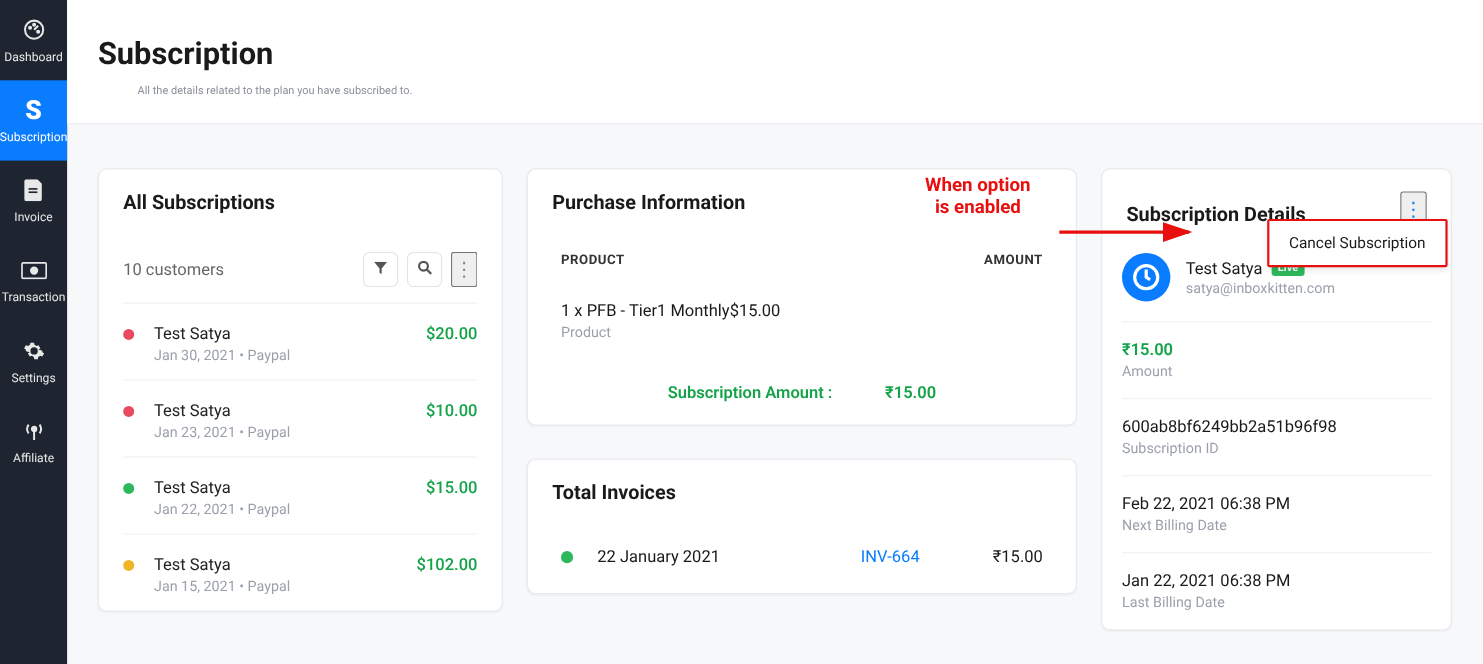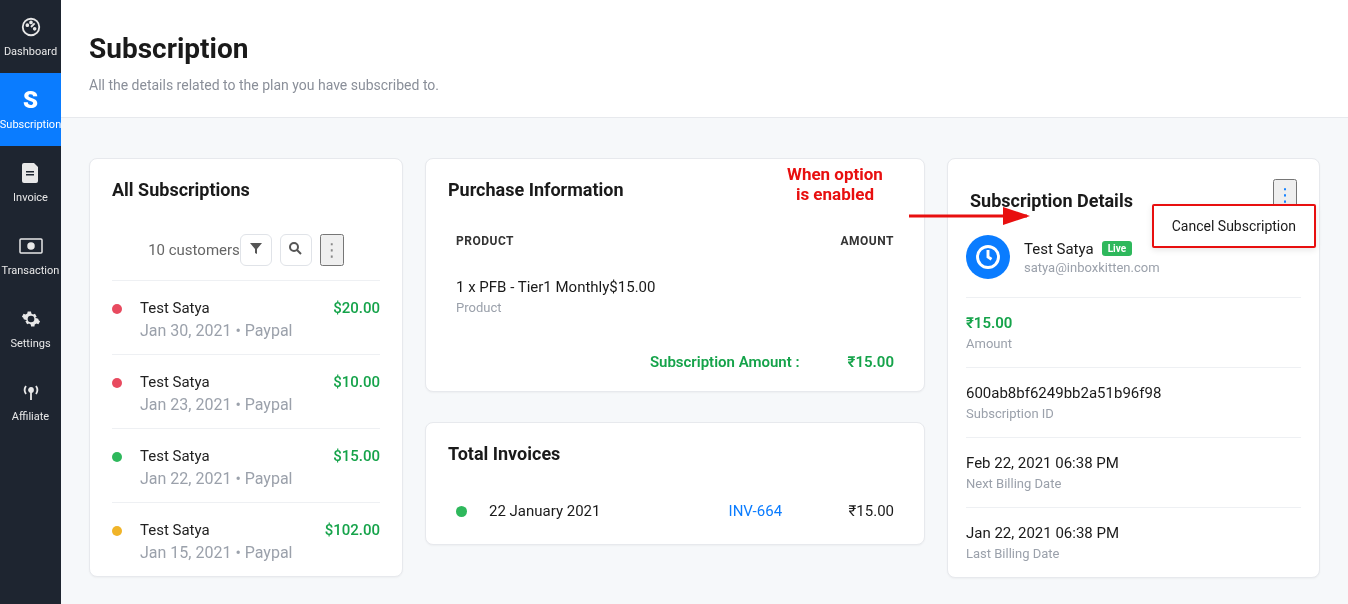--- a/index.html
+++ b/index.html
@@ -57,47 +57,48 @@
       padding: 32px 28px 24px 28px;
       border-bottom: 1px solid #e7e9ed;
     }
     .header h1 {
       font-size: 28px;
       font-weight: 700;
       margin-bottom: 12px;
     }
     .header p {
       color: #8a8f99;
-      font-size: 14px;
+      font-size: 10px;
+      margin-left: 36px;
     }
     .content {
       flex: 1;
       display: flex;
       gap: 22px;
       padding: 40px 28px 0 28px;
       overflow: hidden;
     }
     .card {
       background: #fff;
       border: 1px solid #e7e9ed;
       border-radius: 8px;
       box-shadow: 0 1px 2px rgba(0,0,0,0.04);
     }
-    .col-left { width: 314px; }
+    .col-left { width: 368px; }
     .col-mid { width: 500px; display: flex; flex-direction: column; gap: 30px; }
     .col-right { flex: 1; position: relative; }
     .card-header {
       padding: 20px 22px;
       font-size: 18px;
       font-weight: 700;
     }
     .subs-toolbar {
       display: flex;
       align-items: center;
-      justify-content: center;
+      justify-content: space-between;
       padding: 14px 22px;
     }
     .subs-toolbar .count {
       font-size: 15px;
       color: #666;
     }
     .subs-toolbar .actions {
       display: flex;
       gap: 8px;
       align-items: center;
@@ -144,21 +145,21 @@
       flex-shrink: 0;
     }
     .sub-row .info { flex: 1; }
     .sub-row .name {
       font-size: 15px;
       font-weight: 400;
       color: #222;
       margin-bottom: 4px;
     }
     .sub-row .meta {
-      font-size: 16px;
+      font-size: 13px;
       color: #9ba1ab;
     }
     .sub-row .amount {
       font-size: 15px;
       font-weight: 500;
       color: #15a34a;
     }
     .purchase-header {
       display: flex;
       justify-content: space-between;
@@ -175,21 +176,21 @@
       display: flex;
       font-size: 15px;
       margin-bottom: 4px;
     }
     .purchase-row .sub {
       font-size: 13px;
       color: #9ba1ab;
     }
     .purchase-total {
       display: flex;
-      justify-content: flex-end;
+      justify-content: center;
       padding: 18px 30px 20px 30px;
       font-size: 15px;
       font-weight: 600;
       color: #15a34a;
       gap: 48px;
     }
     .invoice-row {
       display: flex;
       align-items: center;
       padding: 18px 30px 24px 30px;

